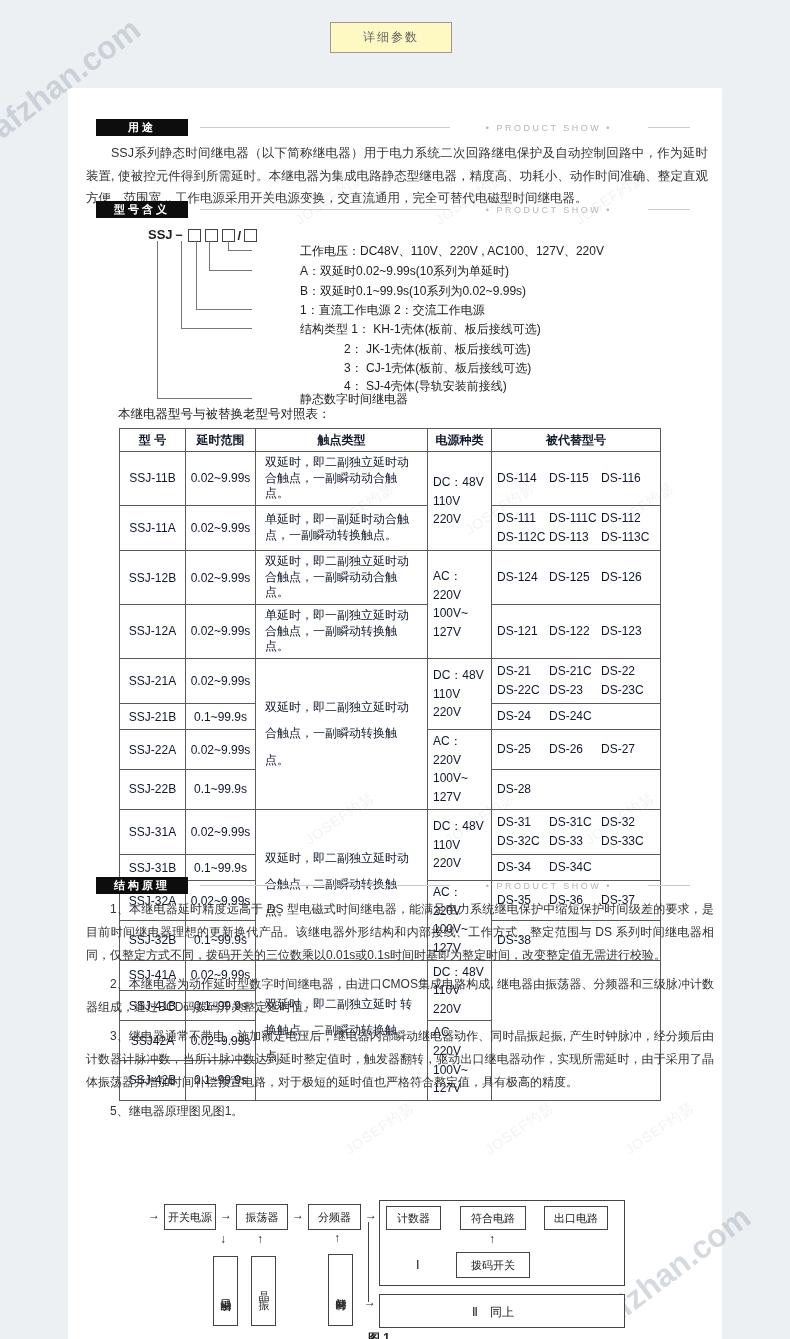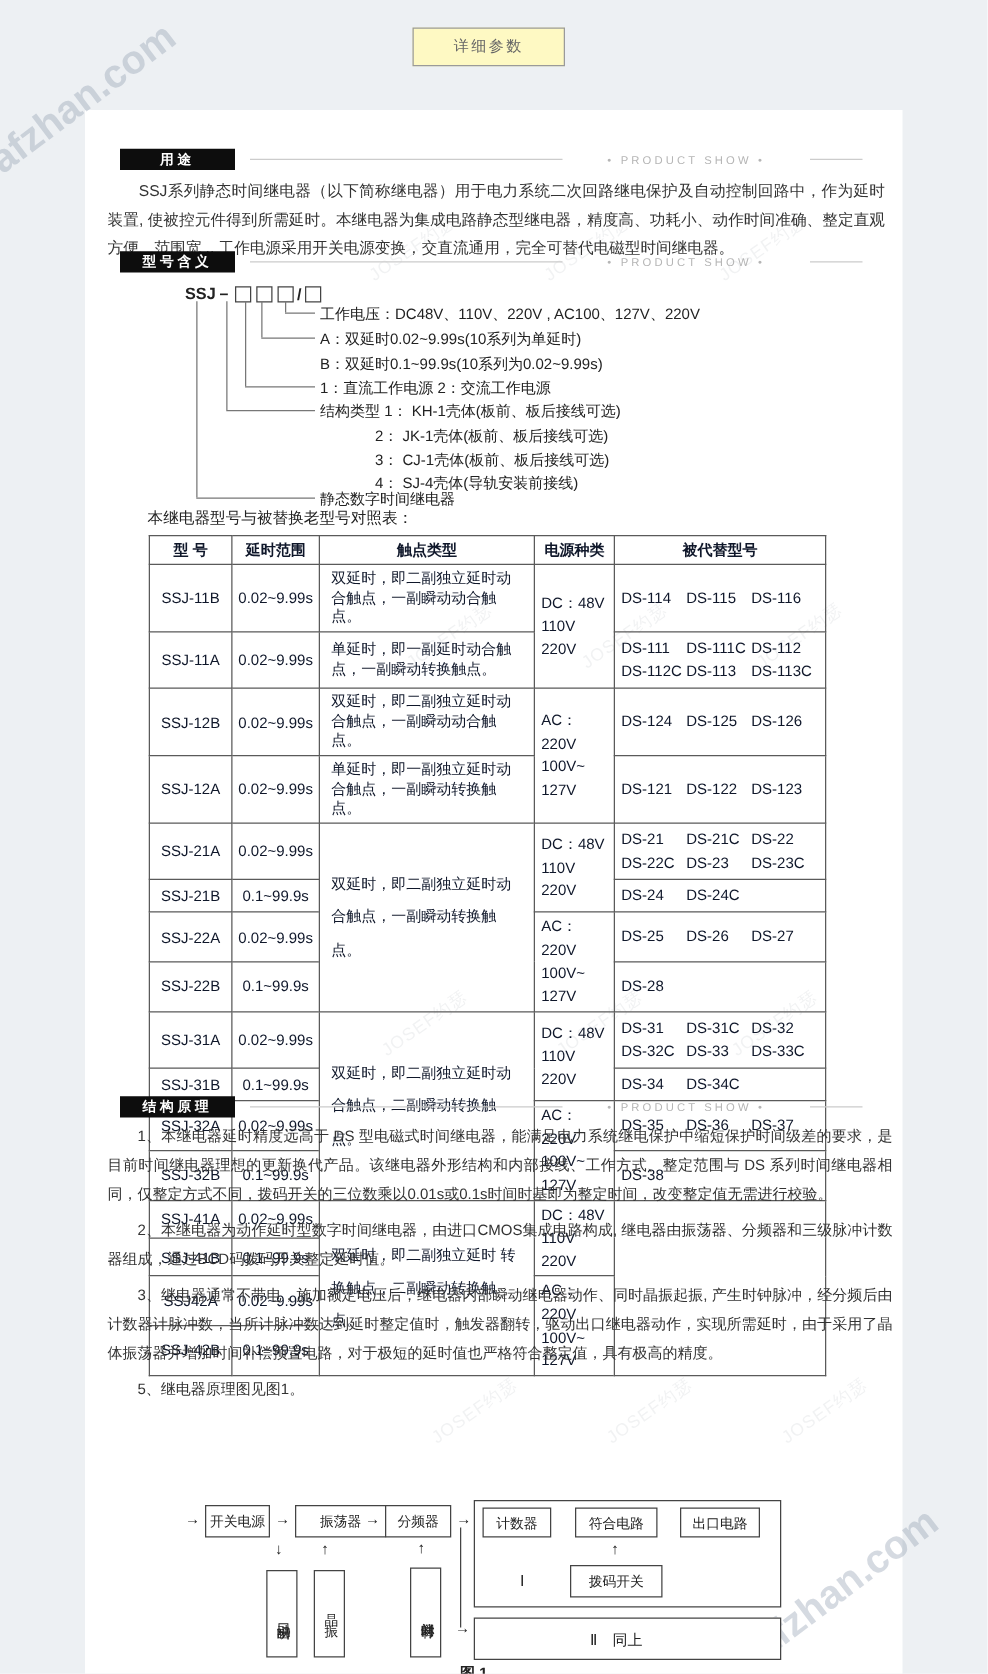--- a/index.html
+++ b/index.html
@@ -28,21 +28,21 @@
 
   .para{position:absolute;font-size:12.5px;line-height:22.5px;text-align:justify;color:#333;text-indent:2em;}
 
   
   .mcode{position:absolute;left:148px;top:226px;display:flex;align-items:center;font-size:13px;
     font-weight:bold;color:#222;}
   .mbox{display:inline-block;width:11px;height:11px;border:1px solid #444;margin:0 2px;}
   .mslash{margin:0 1px;}
   .vline{position:absolute;width:1px;background:#777;}
   .hline{position:absolute;height:1px;background:#777;}
-  .mlabel{position:absolute;font-size:12px;color:#222;white-space:nowrap;}
+  .mlabel{position:absolute;font-size:12px;color:#222;white-space:nowrap;margin-left:44px;}
 
   .tbl-intro{position:absolute;left:118px;top:406px;font-size:12.5px;color:#222;}
 
   
   table.cmp{position:absolute;left:119px;top:428px;width:541px;border-collapse:collapse;
     table-layout:fixed;font-size:12px;color:#0f172a;}
   table.cmp th,table.cmp td{border:1px solid #5a5a5a;box-sizing:border-box;}
   table.cmp th{font-weight:bold;height:23px;padding:2px;}
   .cell-model,.cell-range{text-align:center;padding:4px 2px;}
   .cell-contact{text-align:left;padding:3px 9px;line-height:1.3;}
@@ -277,21 +277,21 @@
       <p>1、本继电器延时精度远高于 DS 型电磁式时间继电器，能满足电力系统继电保护中缩短保护时间级差的要求，是目前时间继电器理想的更新换代产品。该继电器外形结构和内部接线、工作方式、整定范围与 DS 系列时间继电器相同，仅整定方式不同，拨码开关的三位数乘以0.01s或0.1s时间时基即为整定时间，改变整定值无需进行校验。</p>
       <p>2、本继电器为动作延时型数字时间继电器，由进口CMOS集成电路构成, 继电器由振荡器、分频器和三级脉冲计数器组成，通过BCD码拨码开关整定延时值。</p>
       <p>3、继电器通常不带电，施加额定电压后，继电器内部瞬动继电器动作、同时晶振起振, 产生时钟脉冲，经分频后由计数器计脉冲数，当所计脉冲数达到延时整定值时，触发器翻转，驱动出口继电器动作，实现所需延时，由于采用了晶体振荡器并增加时间补偿预置电路，对于极短的延时值也严格符合整定值，具有极高的精度。</p>
       <p>5、继电器原理图见图1。</p>
     </div>
 
   <div class="fig">
     <span class="arrow" style="left:28px;top:11px;">→</span>
     <div class="fbox" style="left:44px;top:6px;width:52px;height:26px;">开关电源</div>
     <span class="arrow" style="left:100px;top:11px;">→</span>
-    <div class="fbox" style="left:116px;top:6px;width:73px;height:26px;">振荡器</div>
+    <div class="fbox" style="left:116px;top:6px;width:52px;height:26px;">振荡器</div>
     <span class="arrow" style="left:172px;top:11px;">→</span>
     <div class="fbox" style="left:188px;top:6px;width:53px;height:26px;">分频器</div>
     <span class="arrow" style="left:245px;top:11px;">→</span>
 
     <span class="arrow" style="left:100px;top:35px;">↓</span>
     <div class="fbox vbox" style="left:93px;top:58px;width:25px;height:70px;">瞬动出口</div>
     <span class="arrow" style="left:137px;top:35px;">↑</span>
     <div class="fbox vbox loose" style="left:131px;top:58px;width:25px;height:70px;">晶振</div>
     <span class="arrow" style="left:214px;top:34px;">↑</span>
     <div class="fbox vbox" style="left:208px;top:56px;width:25px;height:72px;">时间补偿</div>

